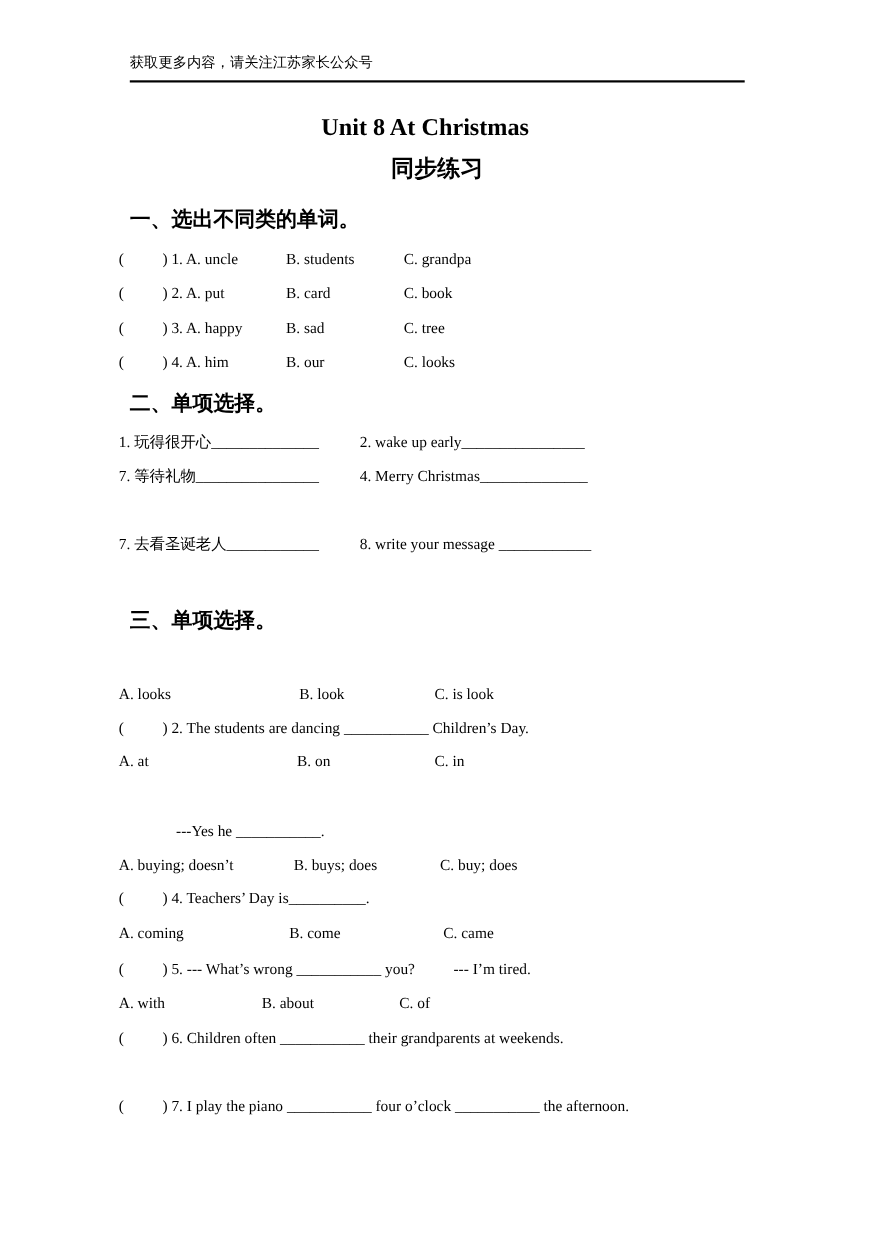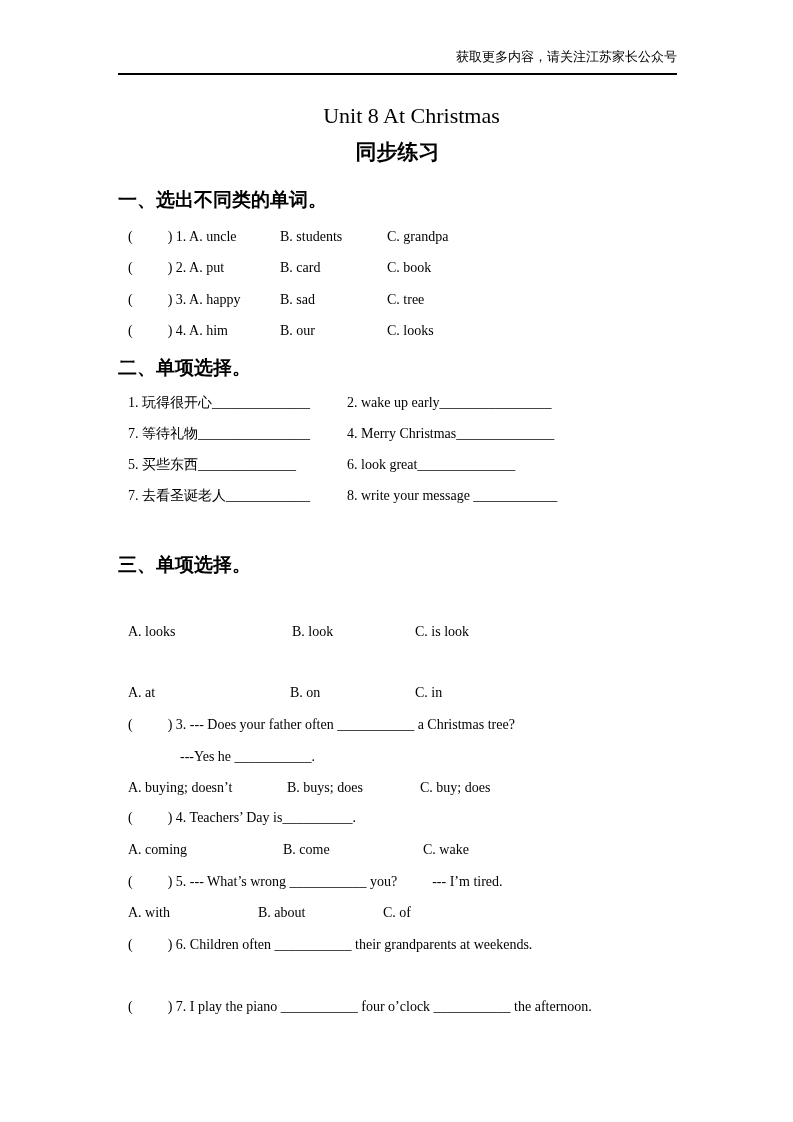--- a/index.html
+++ b/index.html
@@ -8,38 +8,38 @@
     width: 793px;
     height: 1122px;
     margin: 0 auto;
     background: #ffffff;
     overflow: hidden;
     color: #000;
     font-family: "Liberation Serif", "DejaVu Serif", serif;
   }
   .hdr-note {
     position: absolute; left: 118px; width: 559px; top: 48px;
-    text-align: right; font-size: 13px; line-height: 18px; white-space: pre;
+    text-align: left; font-size: 13px; line-height: 18px; white-space: pre;
   }
   .hdr-rule { position: absolute; left: 118px; width: 559px; top: 73px; height: 2px; background: #000; }
   .doc-title {
-    position: absolute; left: 132px; width: 559px; top: 103px;
-    text-align: center; font-weight: 400; font-size: 22px; line-height: 26px; white-space: pre;
+    position: absolute; left: 107px; width: 559px; top: 103px;
+    text-align: center; font-weight: 700; font-size: 22px; line-height: 26px; white-space: pre;
   }
   .doc-subtitle {
     position: absolute; left: 118px; width: 559px; top: 142px;
     text-align: center; font-weight: 700; font-size: 21px; line-height: 24px; white-space: pre;
-    font-family: Liberation Mono, monospace;
+    font-family: Liberation Sans, sans-serif;
   }
   .sec-heading {
     position: absolute; left: 118px; white-space: pre;
     font-family: "Liberation Sans", "DejaVu Sans", sans-serif;
     font-weight: 700; font-size: 19px; line-height: 22px;
   }
-  .row { position: absolute; left: 128px; width: 560px; height: 18px; }
+  .row { position: absolute; left: 108px; width: 560px; height: 18px; }
   .row > span { position: absolute; top: 0; left: 0; white-space: pre; font-size: 14px; line-height: 18px; }
 </style>
 </head>
 <body>
 
 <div class="page">
 
   <div class="hdr-note">获取更多内容，请关注江苏家长公众号</div>
   <div class="hdr-rule"></div>
 
@@ -72,62 +72,58 @@
   <div class="sec-heading" style="top:357px">二、单项选择。</div>
 
   <div class="row" style="top:394px">
     <span>1. 玩得很开心______________</span>
     <span style="left:219px">2. wake up early________________</span>
   </div>
   <div class="row" style="top:425px">
     <span>7. 等待礼物________________</span>
     <span style="left:219px">4. Merry Christmas______________</span>
   </div>
-  <div class="row" style="top:456px">
-    <span>5. 买些东西______________</span>
-    <span style="left:219px">6. look great______________</span>
-  </div>
   <div class="row" style="top:487px">
     <span>7. 去看圣诞老人____________</span>
     <span style="left:219px">8. write your message ____________</span>
   </div>
 
   <div class="sec-heading" style="top:554px">三、单项选择。</div>
 
   <div class="row" style="top:623px">
     <span>A. looks</span>
     <span style="left:164px">B. look</span>
     <span style="left:287px">C. is look</span>
   </div>
 
+  <div class="row" style="top:654px">
+    <span>(          ) 2. The students are dancing ___________ Children’s Day.</span>
+  </div>
   <div class="row" style="top:684px">
     <span>A. at</span>
     <span style="left:162px">B. on</span>
     <span style="left:287px">C. in</span>
   </div>
 
-  <div class="row" style="top:716px">
-    <span>(          ) 3. --- Does your father often ___________ a Christmas tree?</span>
-  </div>
   <div class="row" style="top:748px">
     <span style="left:52px">---Yes he ___________.</span>
   </div>
   <div class="row" style="top:779px">
     <span>A. buying; doesn’t</span>
     <span style="left:159px">B. buys; does</span>
     <span style="left:292px">C. buy; does</span>
   </div>
 
   <div class="row" style="top:809px">
     <span>(          ) 4. Teachers’ Day is__________.</span>
   </div>
   <div class="row" style="top:841px">
     <span>A. coming</span>
     <span style="left:155px">B. come</span>
-    <span style="left:295px">C. wake</span>
+    <span style="left:295px">C. came</span>
   </div>
 
   <div class="row" style="top:873px">
     <span>(          ) 5. --- What’s wrong ___________ you?          --- I’m tired.</span>
   </div>
   <div class="row" style="top:904px">
     <span>A. with</span>
     <span style="left:130px">B. about</span>
     <span style="left:255px">C. of</span>
   </div>

